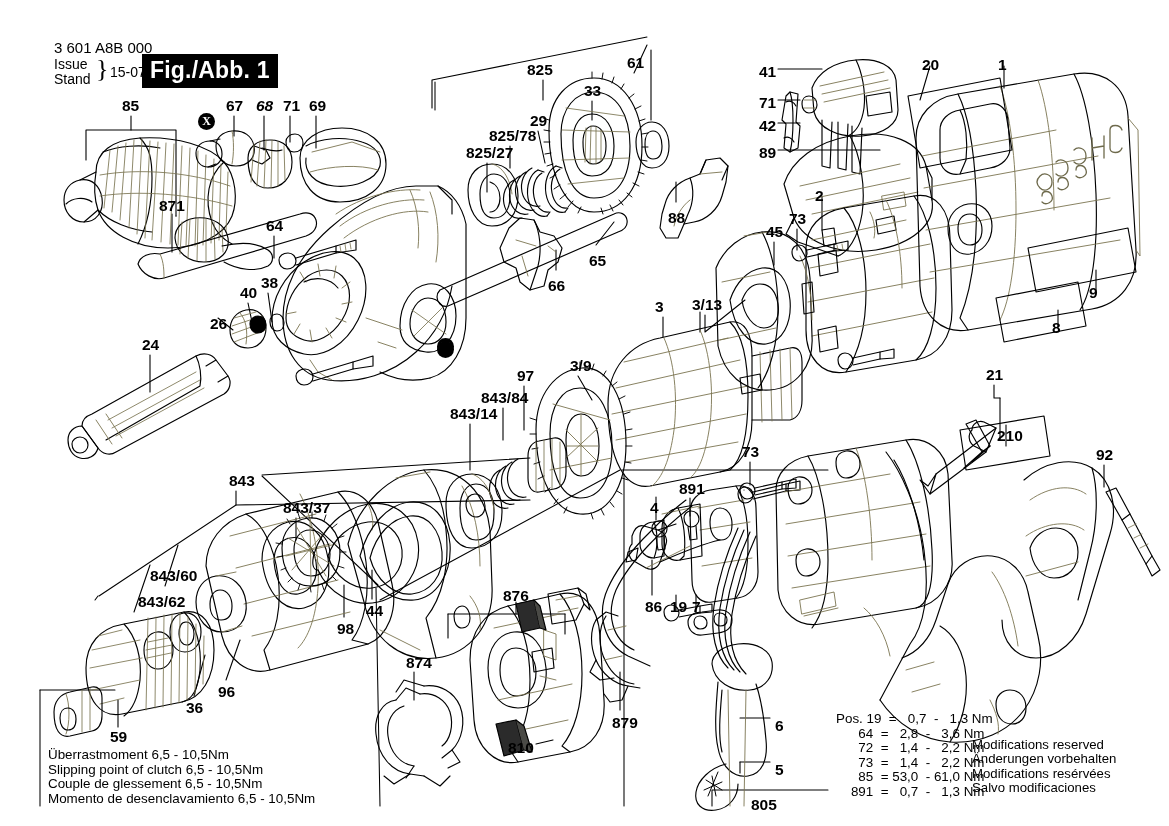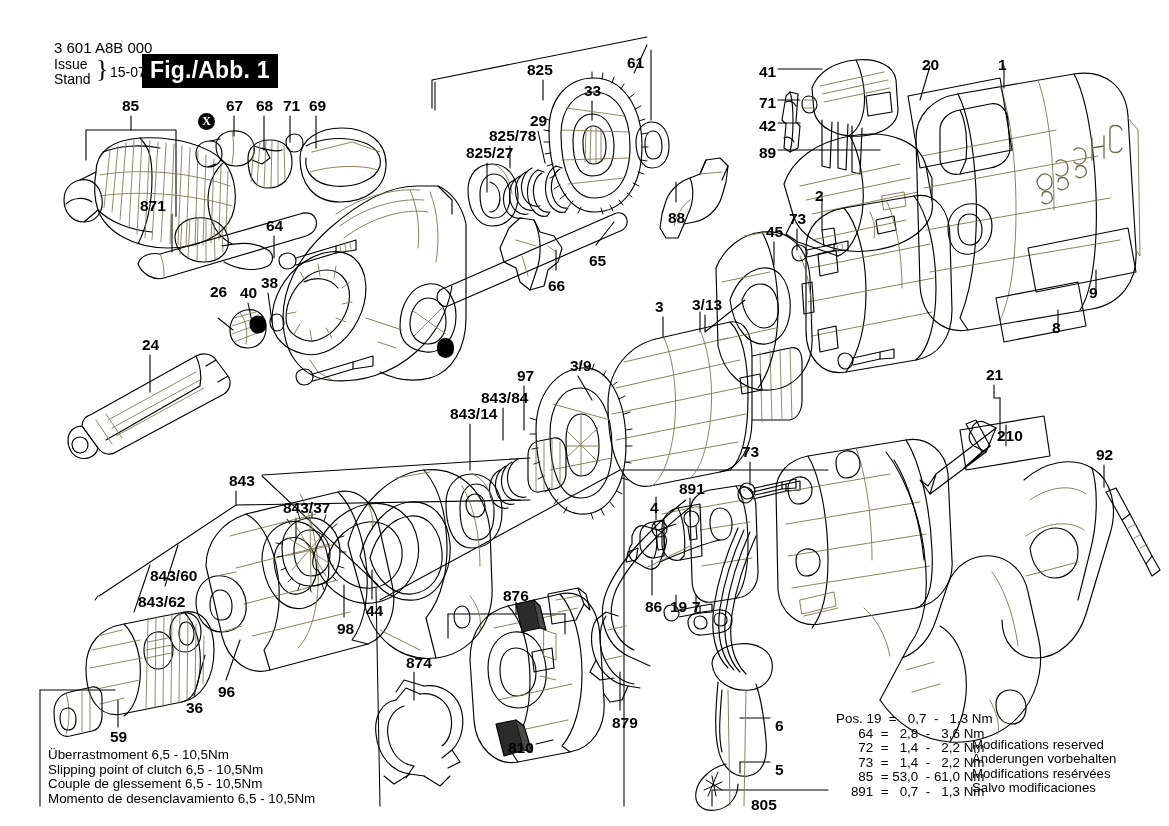--- a/index.html
+++ b/index.html
@@ -850,27 +850,27 @@
       73  =   1,4  -   2,2 Nm
       85  = 53,0  - 61,0 Nm
     891  =   0,7  -   1,3 Nm</div>
   <div class="mods" style="left:972px;top:738px;">Modifications reserved
 Änderungen vorbehalten
 Modifications resérvées
 Salvo modificaciones</div>
 
   <div id="callout-host">
       <div class="lbl" style="left: 122px; top: 98px;">85</div>
-      <div class="lbl" style="left: 140px; top: 198px;">871</div>
+      <div class="lbl" style="left: 159px; top: 198px;">871</div>
       <div class="lbl" style="left: 226px; top: 98px;">67</div>
-      <div class="lbl" style="left: 256px; top: 98px;">68</div>
+      <div class="lbl" style="left: 256px; top: 98px; font-style: italic;">68</div>
       <div class="lbl" style="left: 283px; top: 98px;">71</div>
       <div class="lbl" style="left: 309px; top: 98px;">69</div>
       <div class="lbl" style="left: 266px; top: 218px;">64</div>
-      <div class="lbl" style="left: 210px; top: 284px;">26</div>
+      <div class="lbl" style="left: 210px; top: 316px;">26</div>
       <div class="lbl" style="left: 240px; top: 285px;">40</div>
       <div class="lbl" style="left: 261px; top: 275px;">38</div>
       <div class="lbl" style="left: 142px; top: 337px;">24</div>
       <div class="lbl" style="left: 527px; top: 62px;">825</div>
       <div class="lbl" style="left: 489px; top: 128px;">825/78</div>
       <div class="lbl" style="left: 466px; top: 145px;">825/27</div>
       <div class="lbl" style="left: 530px; top: 113px;">29</div>
       <div class="lbl" style="left: 584px; top: 83px;">33</div>
       <div class="lbl" style="left: 627px; top: 55px;">61</div>
       <div class="lbl" style="left: 589px; top: 253px;">65</div>

